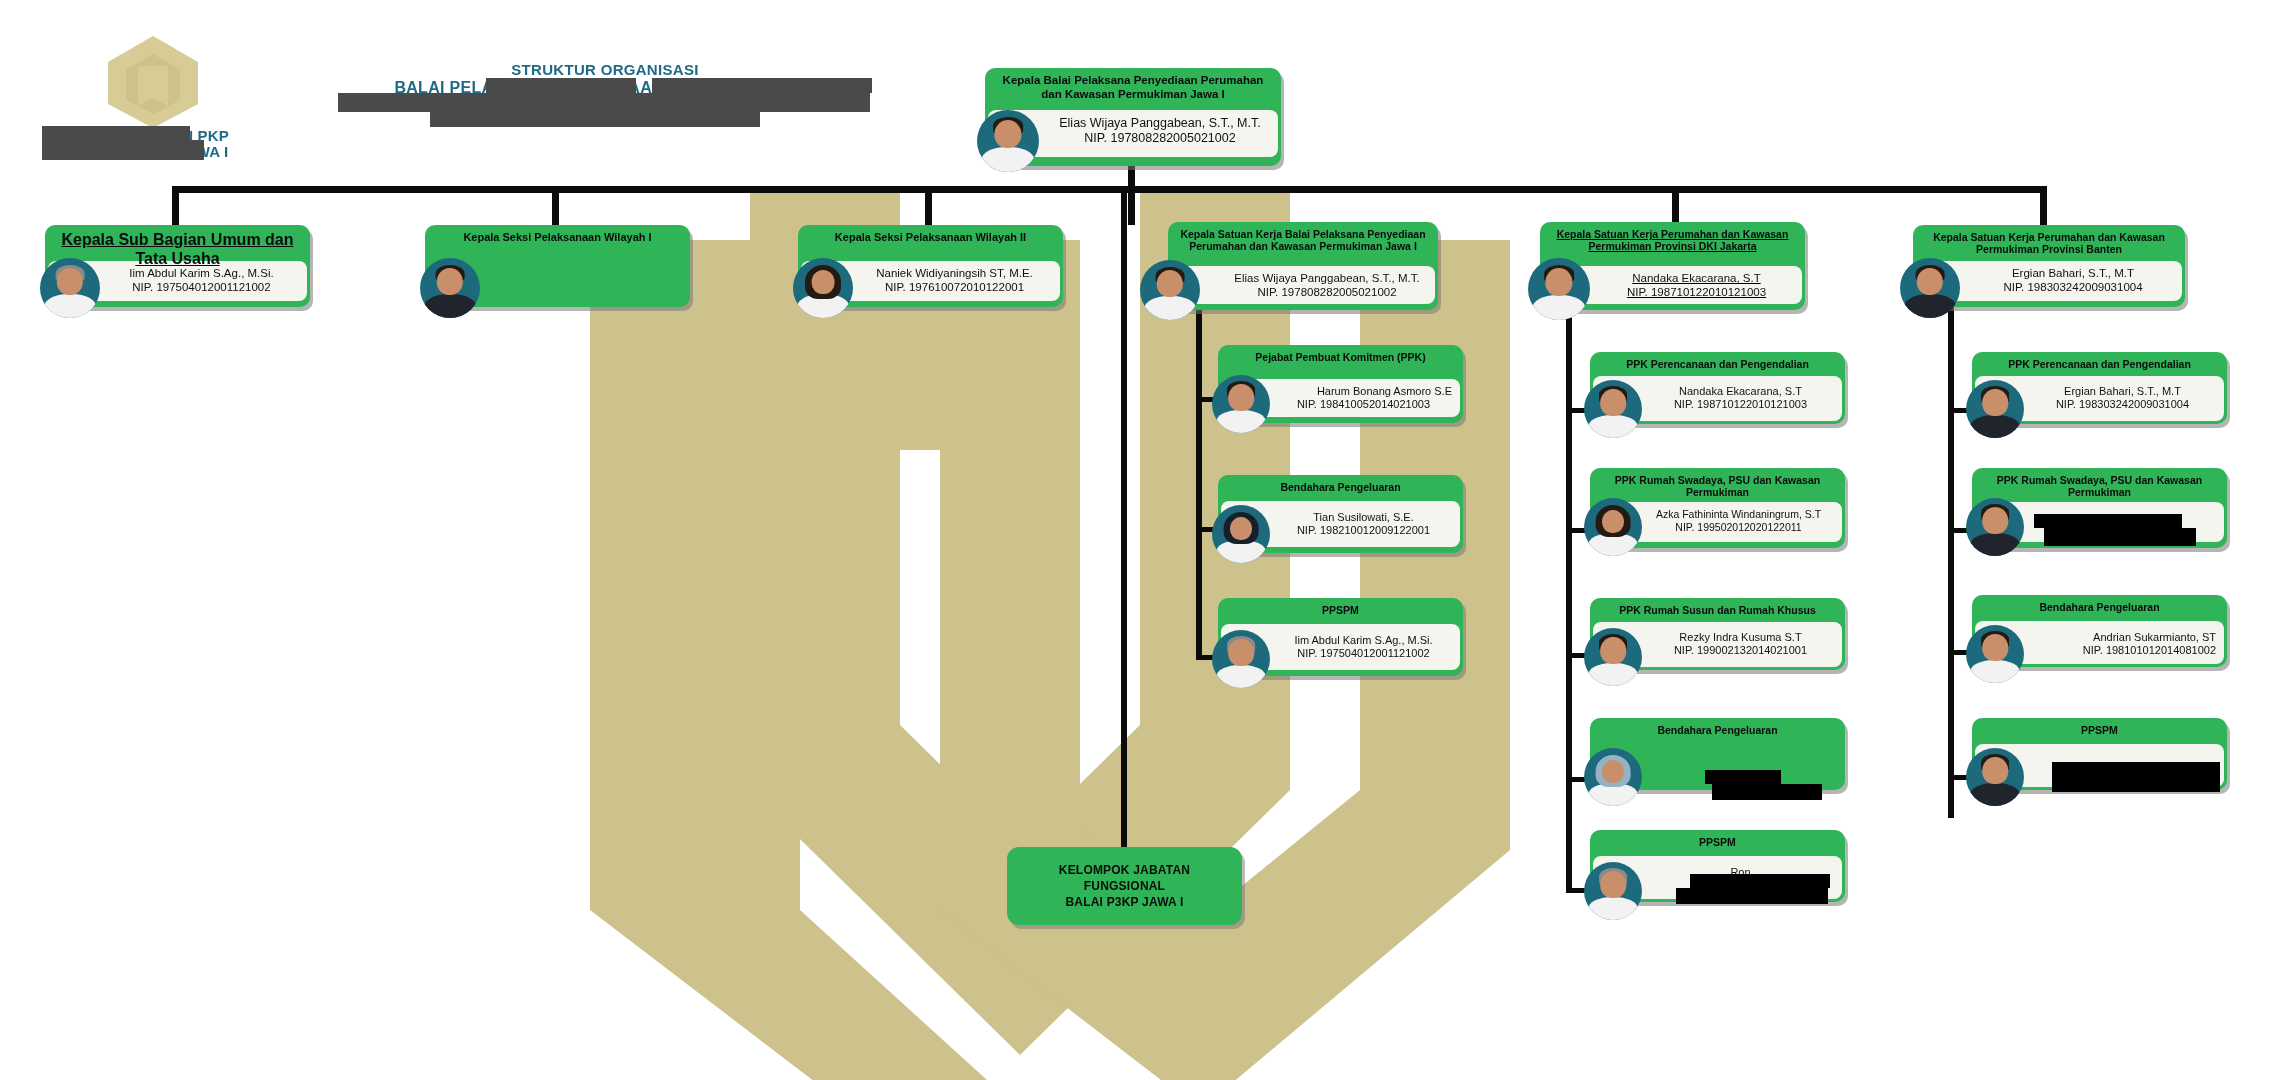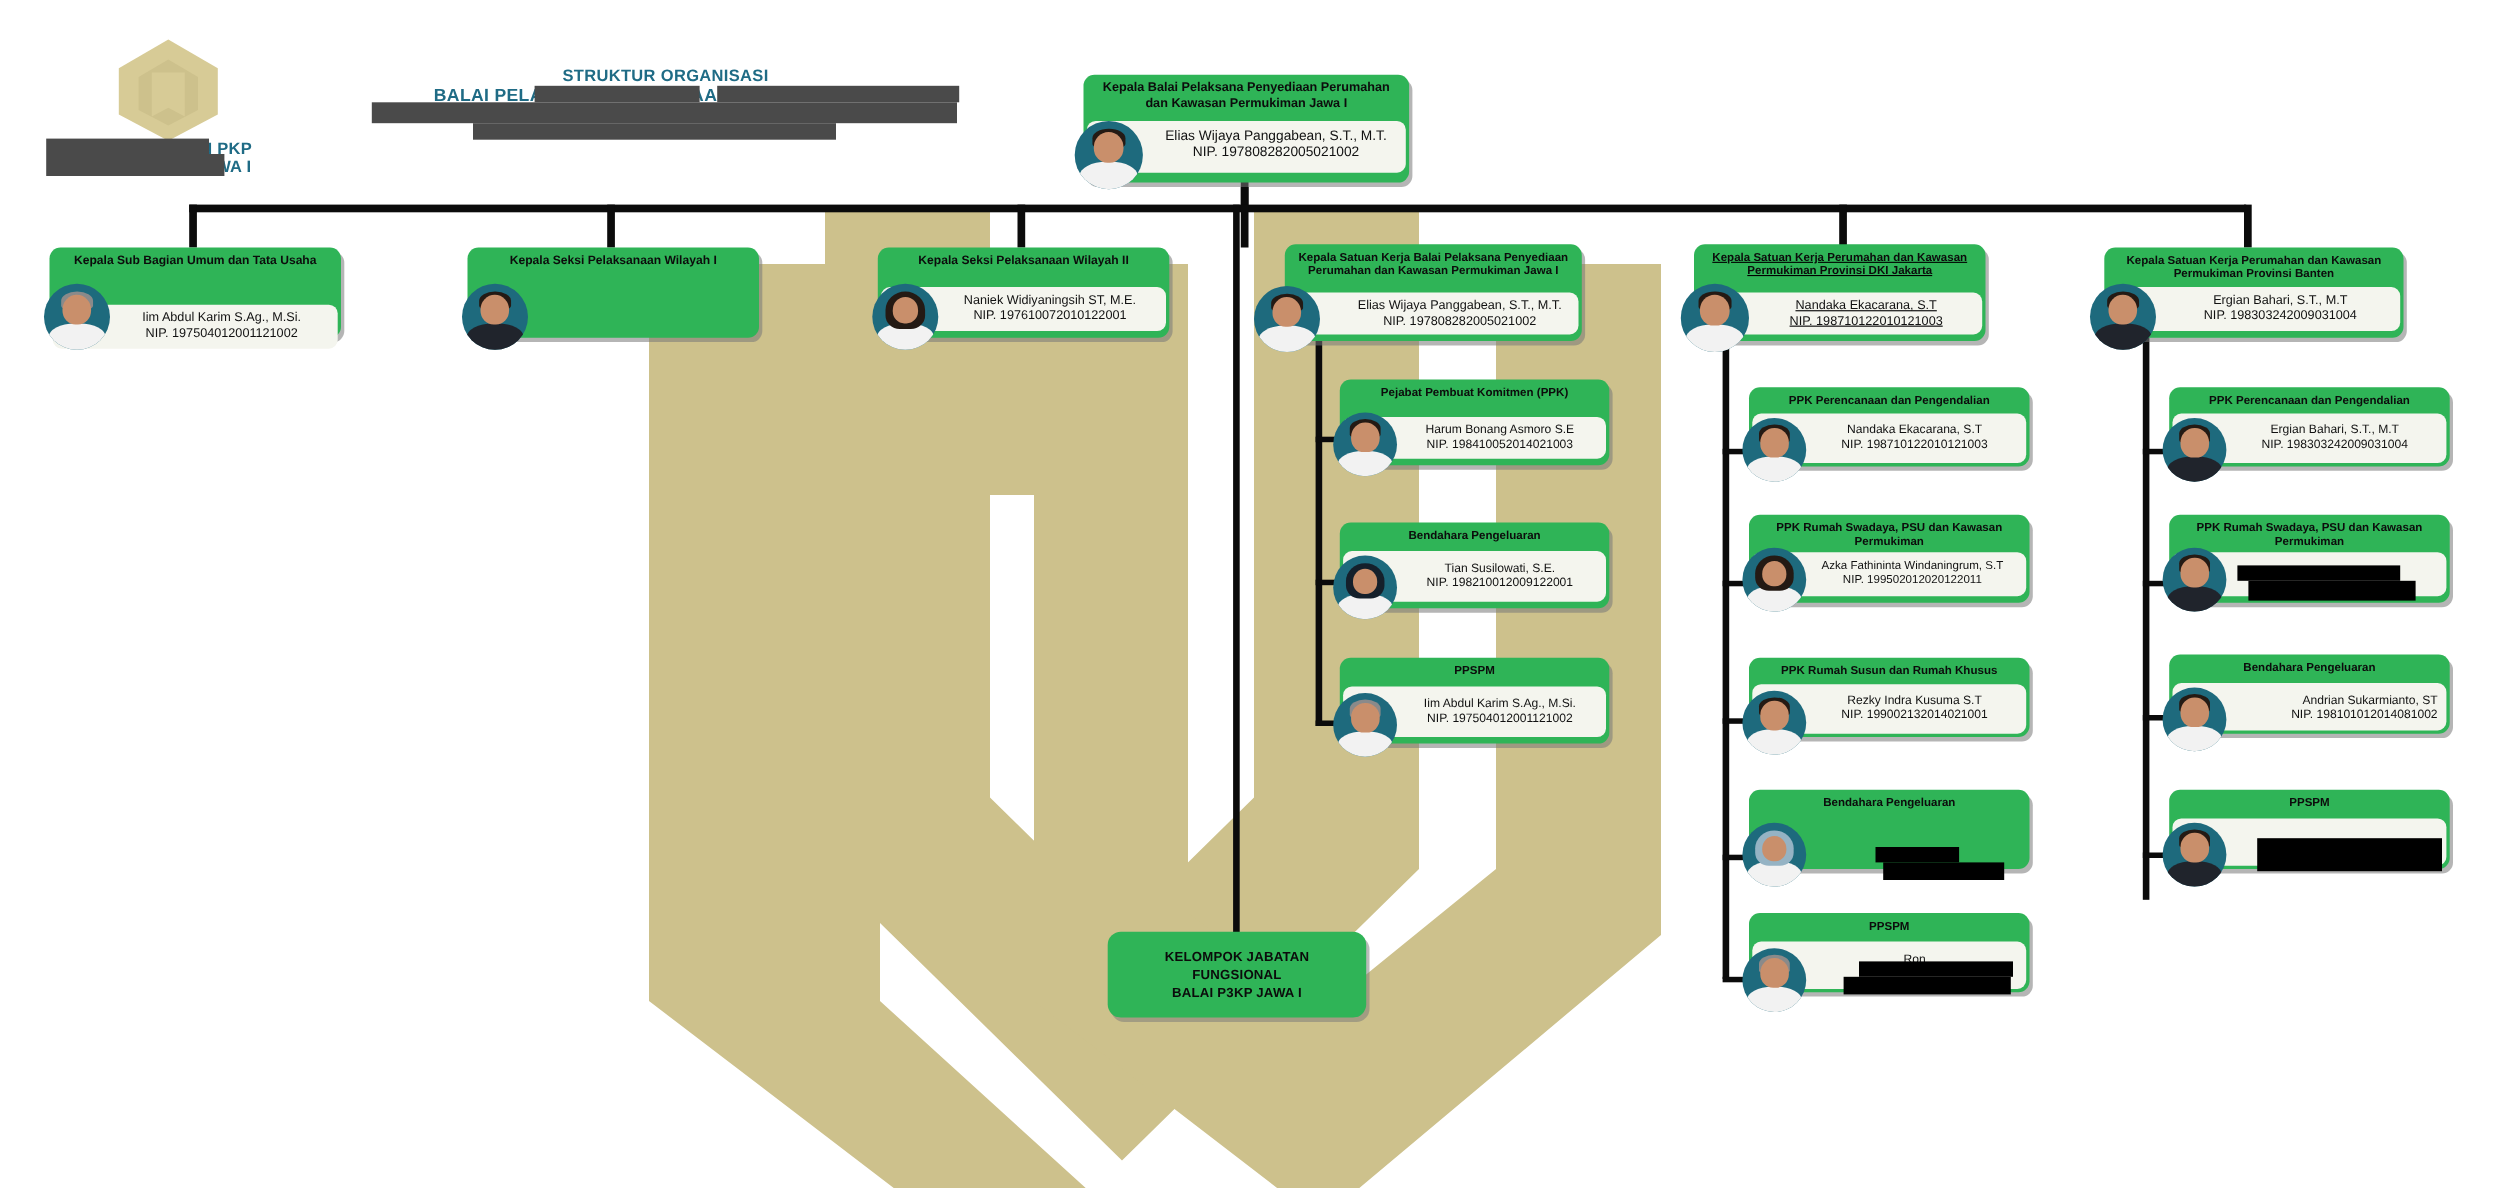--- a/index.html
+++ b/index.html
@@ -319,21 +319,21 @@
       <span class="nip" style="font-size:12.5px;">NIP. 197808282005021002</span>
     </div>
   </div>
   <div class="avatar" style="left:977px; top:110px; width:62px; height:62px;">
     <div class="body"></div>
       <div class="hair"></div>
       <div class="head"></div>
   </div>
 
   <div class="card" style="left:45px; top:225px; width:265px; height:82px;">
-    <div class="title" style="font-size:11px; height:52px;">Kepala Sub Bagian Umum dan Tata Usaha</div>
+    <div class="title" style="font-size:16px; height:36px;text-decoration:underline;">Kepala Sub Bagian Umum dan Tata Usaha</div>
     <div class="body" style="height:40px; padding-left:56px;">
       <span class="nm" style="font-size:11.5px;">Iim Abdul Karim S.Ag., M.Si.</span>
       <span class="nip" style="font-size:11.5px;">NIP. 197504012001121002</span>
     </div>
   </div>
   <div class="avatar gray" style="left:40px; top:258px; width:60px; height:60px;">
     <div class="body"></div>
       <div class="hair"></div>
       <div class="head"></div>
   </div>
@@ -395,21 +395,21 @@
   </div>
   <div class="avatar suit" style="left:1900px; top:258px; width:60px; height:60px;">
     <div class="body"></div>
       <div class="hair"></div>
       <div class="head"></div>
   </div>
 
   <div class="card" style="left:1218px; top:345px; width:245px; height:78px;">
     <div class="title" style="font-size:10.5px; height:34px;">Pejabat Pembuat Komitmen (PPK)</div>
     <div class="body" style="height:38px; padding-left:54px;">
-      <span class="nm" style="font-size:11px;">Harum Bonang Asmoro S.E</span>
+      <span class="nm" style="font-size:11px;text-align:right;">Harum Bonang Asmoro S.E</span>
       <span class="nip" style="font-size:11px;">NIP. 198410052014021003</span>
     </div>
   </div>
   <div class="avatar" style="left:1212px; top:375px; width:58px; height:58px;">
     <div class="body"></div>
       <div class="hair"></div>
       <div class="head"></div>
   </div>
 
   <div class="card" style="left:1218px; top:475px; width:245px; height:78px;">

